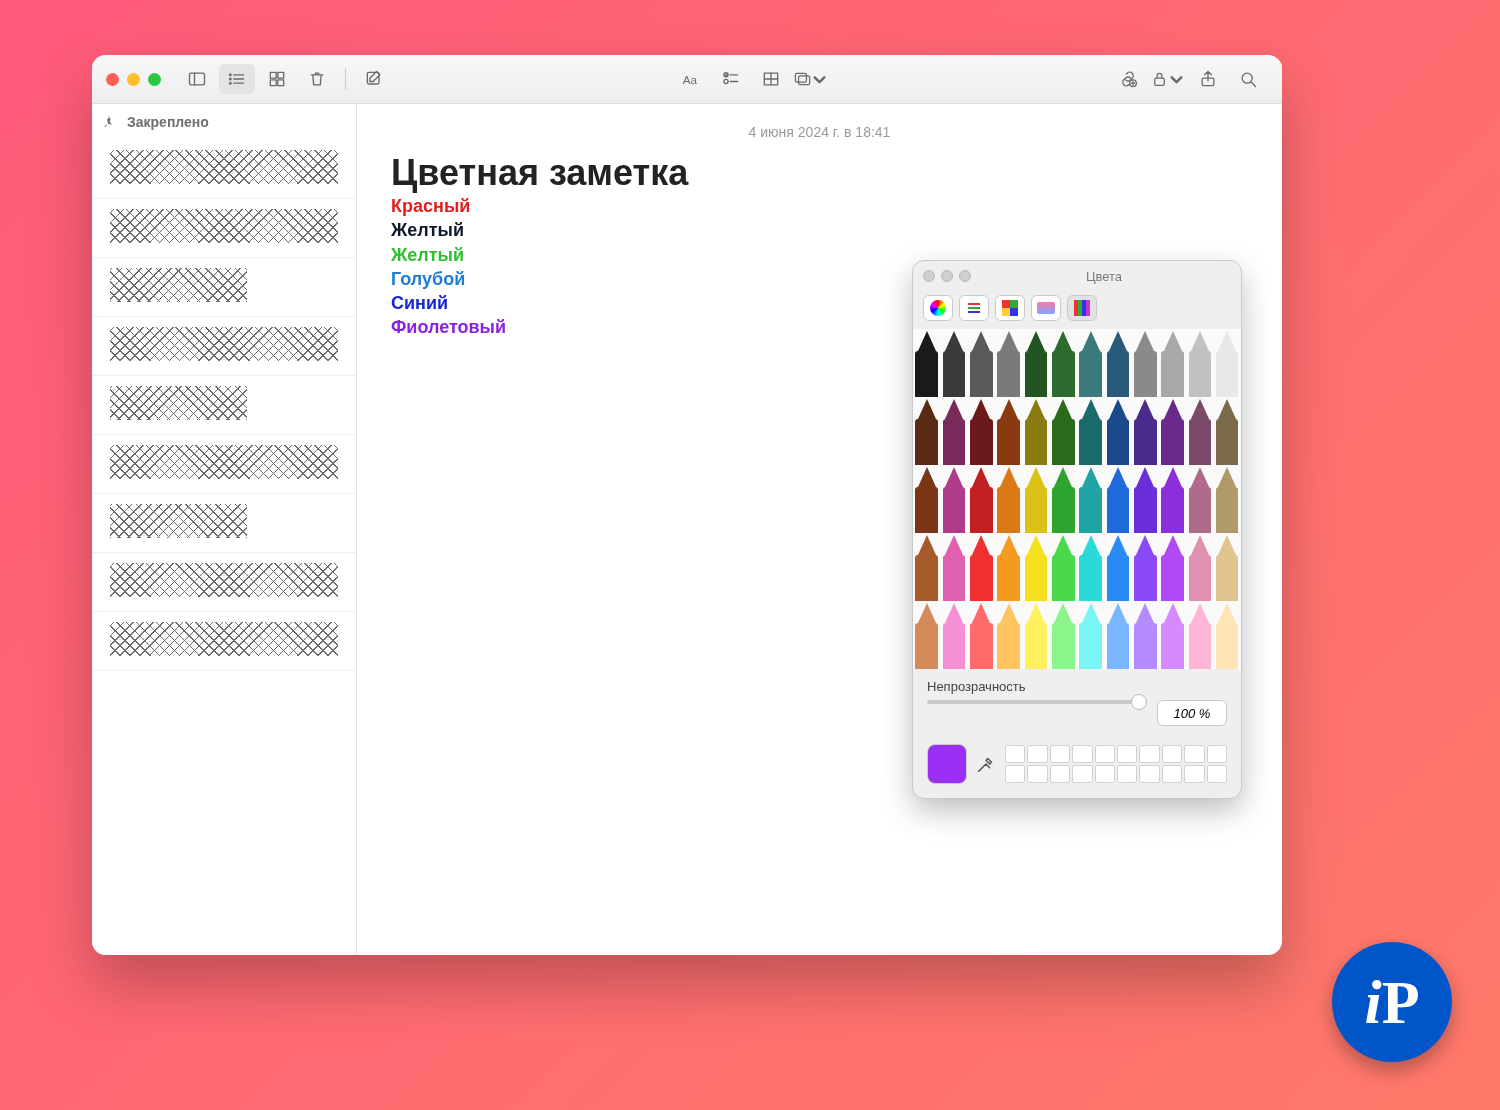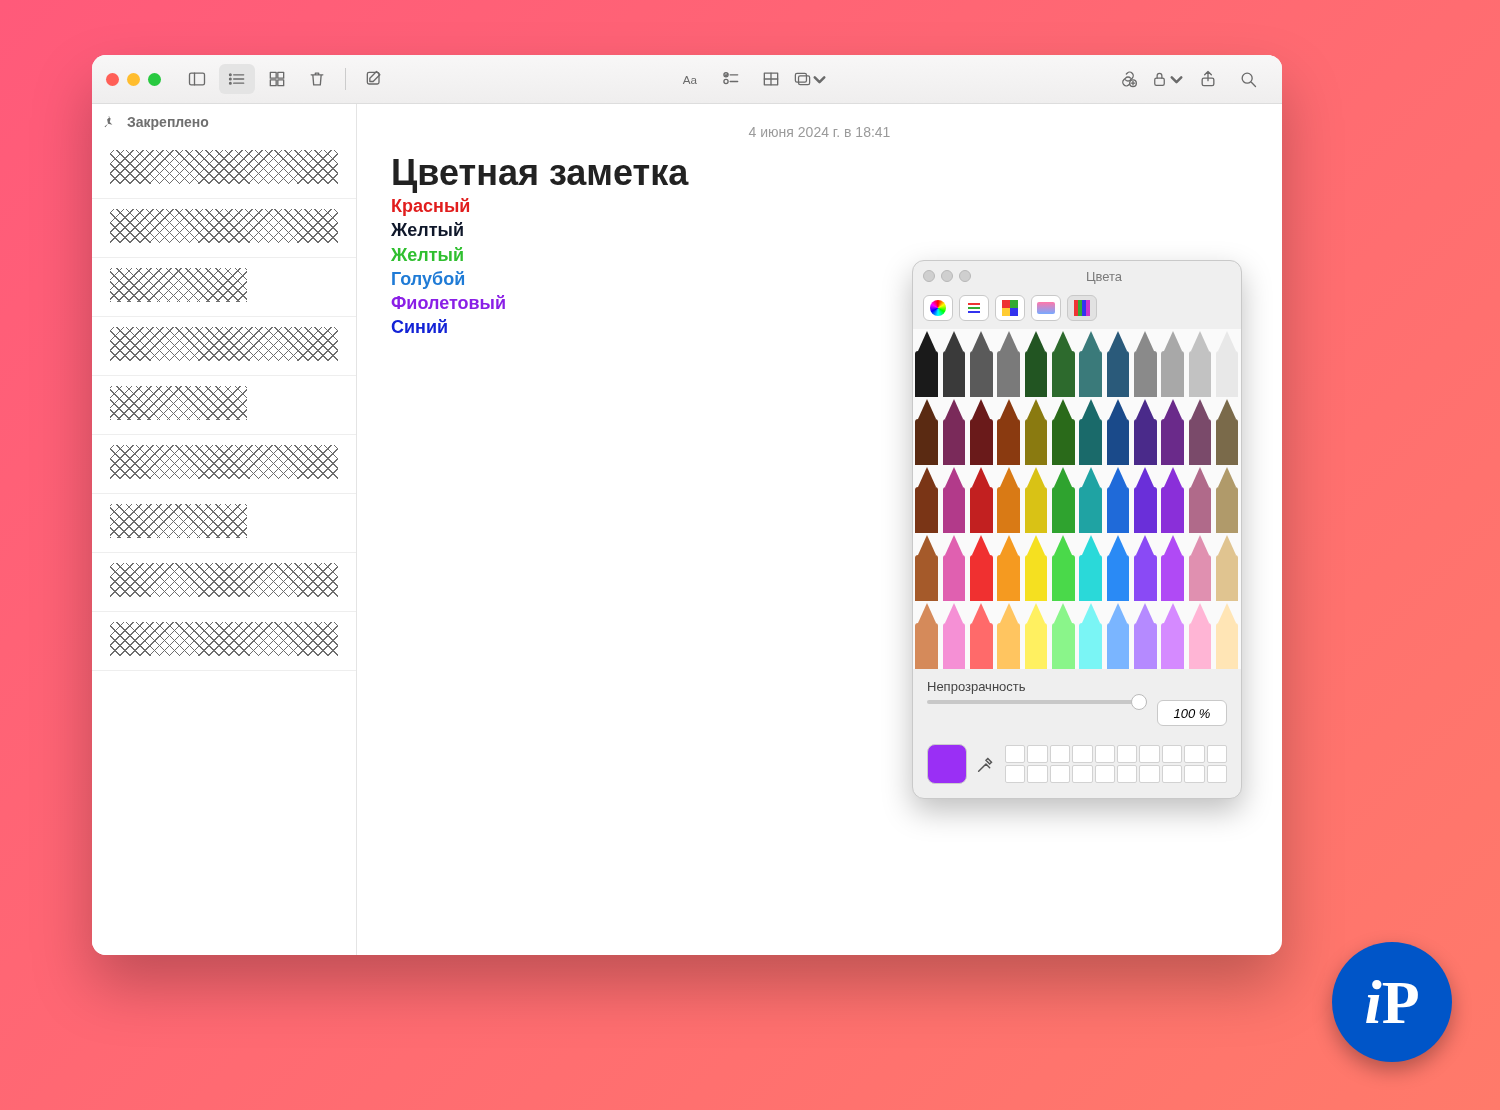--- a/index.html
+++ b/index.html
@@ -237,22 +237,22 @@
     </div>
 
     <div class="main">
       <div class="datestamp">4 июня 2024 г. в 18:41</div>
       <div class="title">Цветная заметка</div>
       <div id="colorlines">
           <div class="cline" style="color: rgb(225, 29, 29);">Красный</div>
           <div class="cline" style="color: #0f172a;">Желтый</div>
           <div class="cline" style="color: rgb(47, 191, 47);">Желтый</div>
           <div class="cline" style="color: rgb(31, 123, 214);">Голубой</div>
+          <div class="cline" style="color: rgb(19, 35, 214);">Синий</div>
           <div class="cline" style="color: rgb(138, 31, 230);">Фиолетовый</div>
-          <div class="cline" style="color: rgb(19, 35, 214);">Синий</div>
         </div>
 
       <div class="picker">
         <div class="ptoolbar">
           <div class="mini"></div>
           <div class="mini"></div>
           <div class="mini"></div>
           <div class="ptitle">Цвета</div>
         </div>
         <div class="ptabs">

